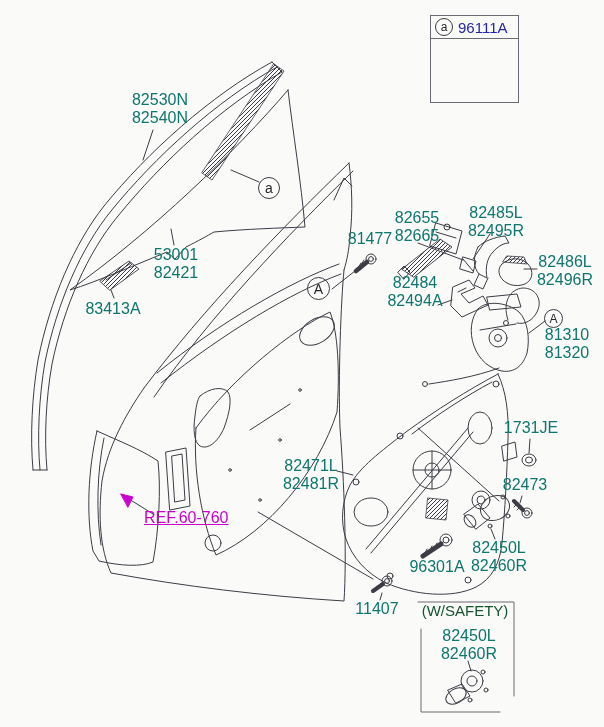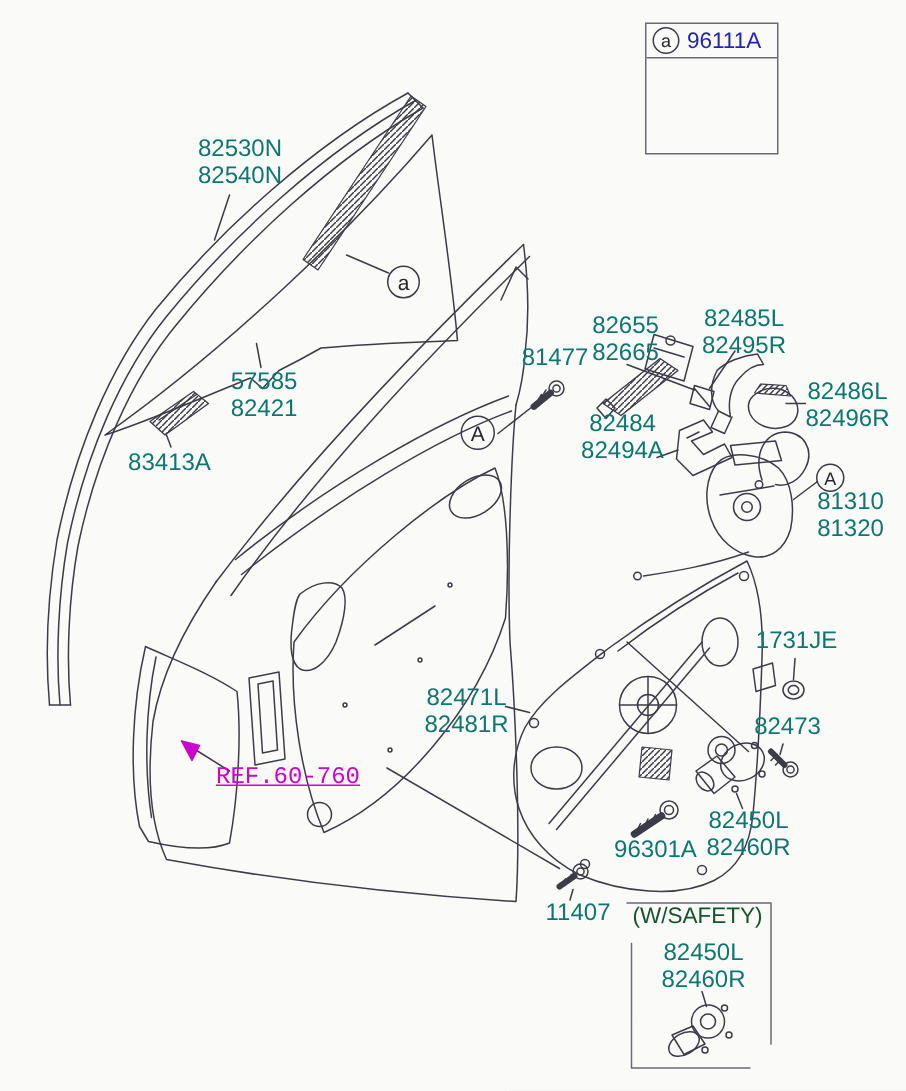--- a/index.html
+++ b/index.html
@@ -7,21 +7,21 @@
     position:relative;width:604px;height:727px;background:#fafaf8;
     font-family:"Liberation Sans", sans-serif;overflow:hidden;
   }
   svg.art{position:absolute;left:0;top:0;}
   .lbl{
     position:absolute;color:#0f766e;font-size:16px;line-height:18px;
     text-align:center;white-space:nowrap;cursor:pointer;
   }
   .ref{
     position:absolute;color:#cc00cc;font-size:16px;line-height:18px;
-    text-decoration:underline;white-space:nowrap;cursor:pointer;font-family:Liberation Mono, monospace;
+    text-decoration:underline;white-space:nowrap;cursor:pointer;
   }
   .marker{
     position:absolute;border:1.4px solid #3c3c46;border-radius:50%;
     color:#26262c;display:flex;align-items:center;justify-content:center;
     background:rgba(250,250,248,.0);font-size:14px;
   }
   .callout{
     position:absolute;left:430px;top:15px;width:89px;height:88px;
     border:1px solid #6a6a72;background:#fafaf8;box-sizing:border-box;
   }
@@ -236,21 +236,21 @@
       </g>
     </g>
   </svg>
 
   <div class="lbl" style="left:120px;top:91px;width:80px;">
     <div>82530N</div>
     <div>82540N</div>
   </div>
 
   <div class="lbl" style="left:136px;top:246px;width:80px;">
-    <div>57585</div>
+    <div>53001</div>
     <div>82421</div>
   </div>
 
   <div class="lbl" style="left:75px;top:300px;width:76px;">
     <div>83413A</div>
   </div>
 
   <div class="lbl" style="left:340px;top:230px;width:60px;">
     <div>81477</div>
   </div>
@@ -295,21 +295,21 @@
 
   <div class="lbl" style="left:469px;top:539px;width:60px;">
     <div>82450L</div>
     <div>82460R</div>
   </div>
 
   <div class="lbl" style="left:407px;top:558px;width:60px;">
     <div>96301A</div>
   </div>
 
-  <div class="lbl" style="left:347px;top:600px;width:60px;text-align:right;">
+  <div class="lbl" style="left:347px;top:600px;width:60px;">
     <div>11407</div>
   </div>
 
   <div class="ref" style="left:144px;top:509px;">REF.60-760</div>
 
   <div class="marker" style="left:258px;top:177px;width:20px;height:20px;">a</div>
   <div class="marker" style="left:307px;top:277px;width:21px;height:21px;">A</div>
   <div class="marker" style="left:544px;top:309px;width:17px;height:17px;font-size:12px;">A</div>
 
   <div class="callout">

